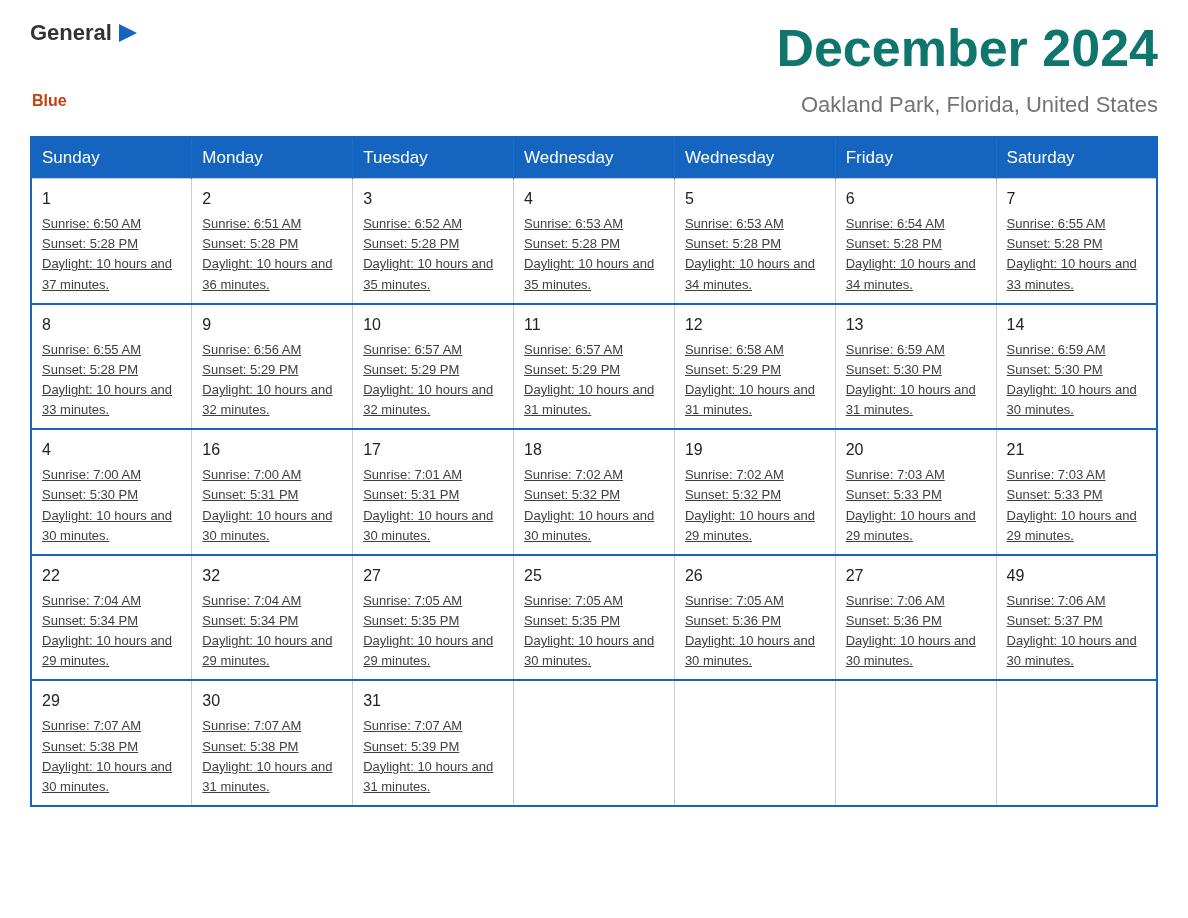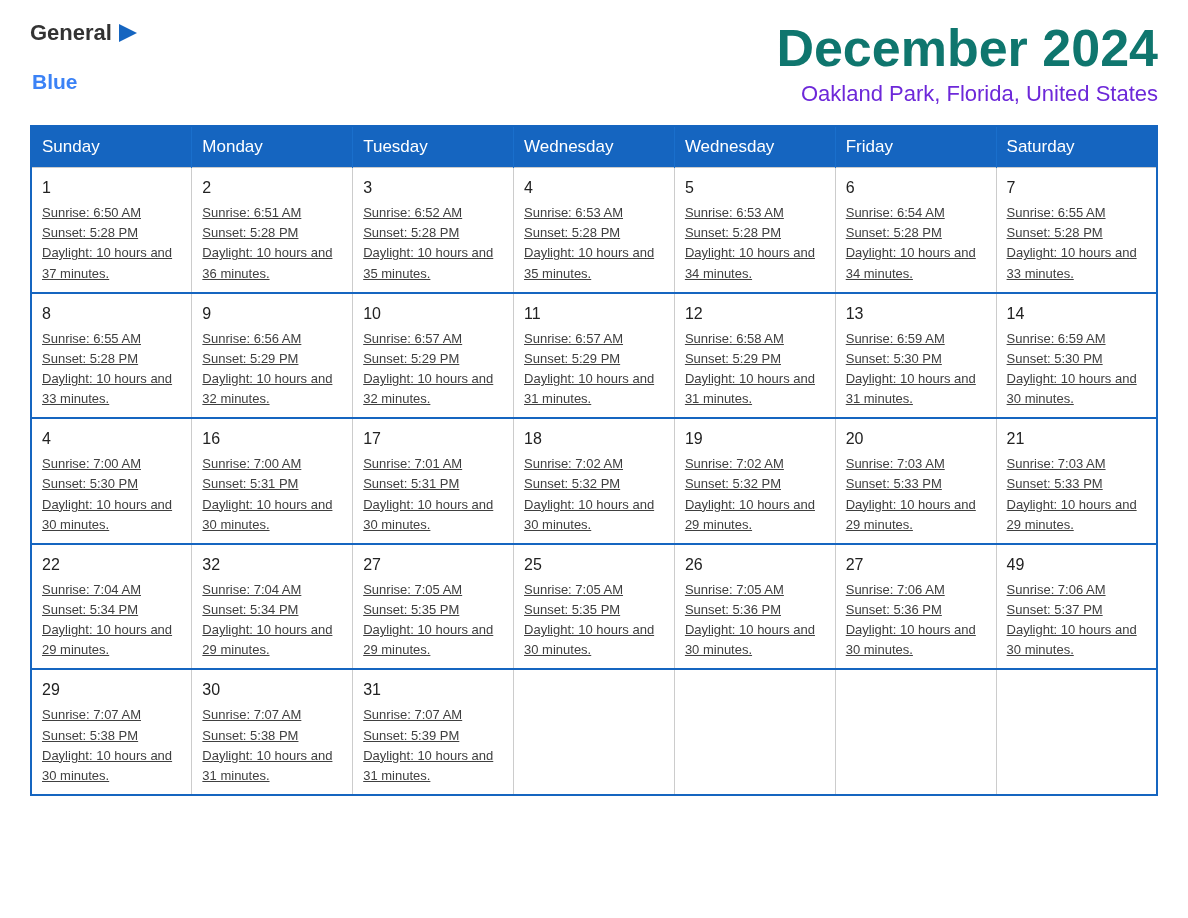--- a/index.html
+++ b/index.html
@@ -17,45 +17,45 @@
       margin-bottom: 18px;
     }
     .logo {
       display: flex;
       align-items: center;
       gap: 0;
     }
     .logo-block {
       display: flex;
       flex-direction: column;
-      gap: 24px;
     }
     .logo-row1 {
       display: flex;
       align-items: center;
     }
     .logo-row2 {
-      color: #3b82f6;
-      font-size: 21px;
+      color: #c2410c;
+      font-size: 16px;
       font-weight: bold;
       margin-left: 2px;
+      margin-top: 46px;
     }
     .title-area {
       text-align: right;
     }
     .month-title {
       font-size: 52px;
       font-weight: bold;
       color: #0f766e;
       line-height: 1.1;
     }
     .location-title {
       font-size: 22px;
-      color: #6d28d9;
-      margin-top: 4px;
+      color: #737373;
+      margin-top: 15px;
     }
     .calendar-table {
       width: 100%;
       border-collapse: collapse;
       border: 2px solid #1565c0;
     }
     .calendar-table th {
       background-color: #1565c0;
       color: #fff;
       font-size: 17px;

